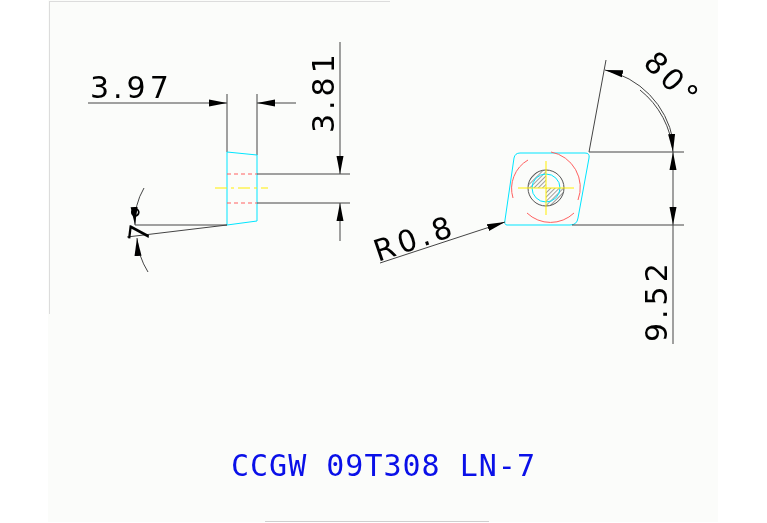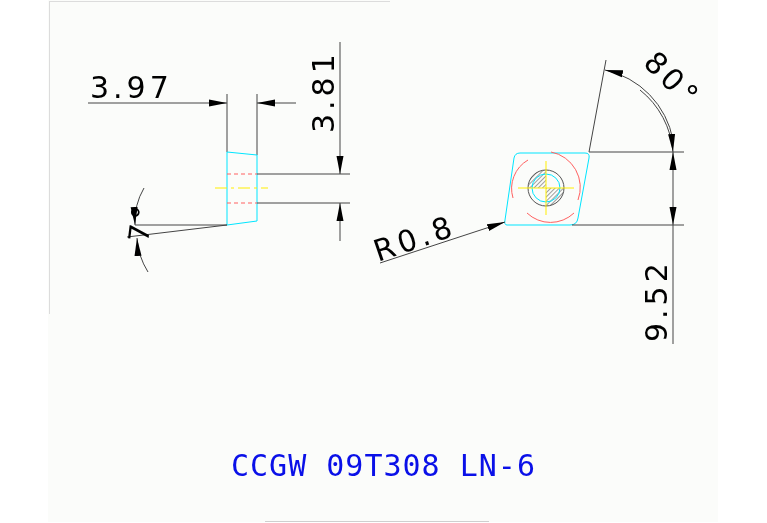--- a/index.html
+++ b/index.html
@@ -87,14 +87,14 @@
     </g>
 
     <text class="dim" x="90" y="98">3.97</text>
     <text class="dim" transform="translate(334,133) rotate(-90)">3.81</text>
     <text class="dim" transform="translate(148,243) rotate(-83)" style="font-size:28px">7°</text>
     <text class="dim" transform="translate(378,262) rotate(-19)">R0.8</text>
     <text class="dim" transform="translate(642,64) rotate(45)">80°</text>
     <text class="dim" transform="translate(667,342) rotate(-90)">9.52</text>
   </svg>
 
-  <div class="title">CCGW 09T308 LN-6</div>
+  <div class="title">CCGW 09T308 LN-7</div>
 </div>
 
 </body></html>

